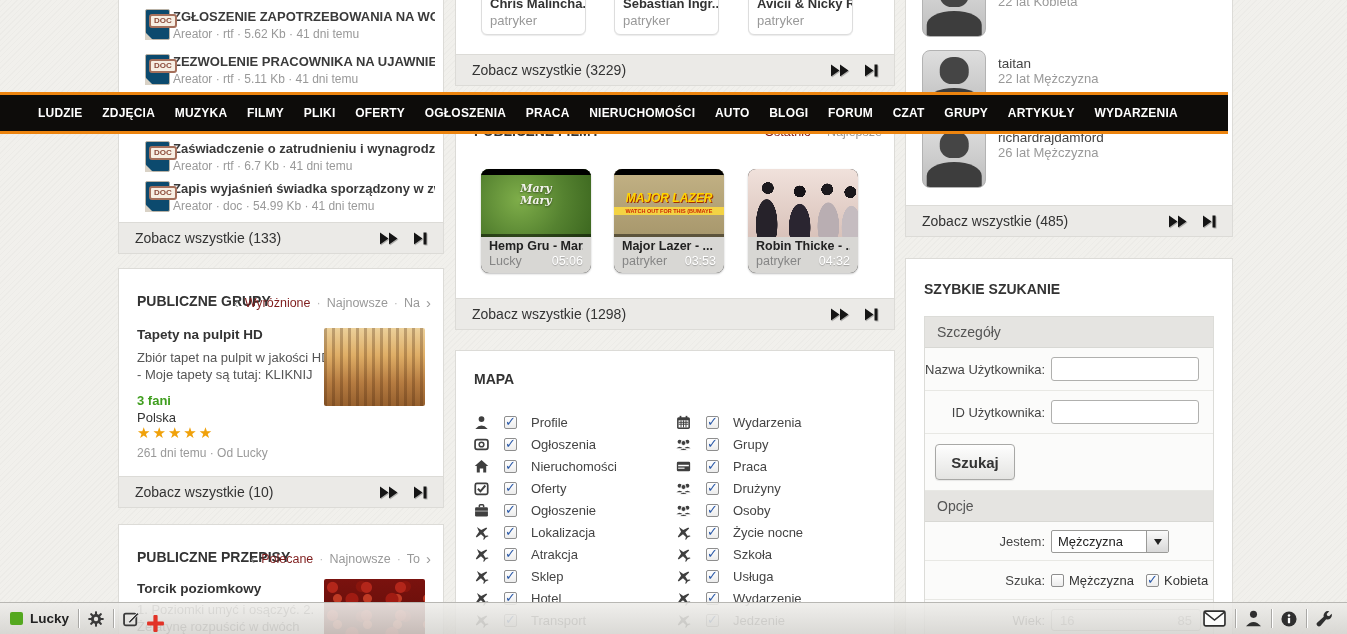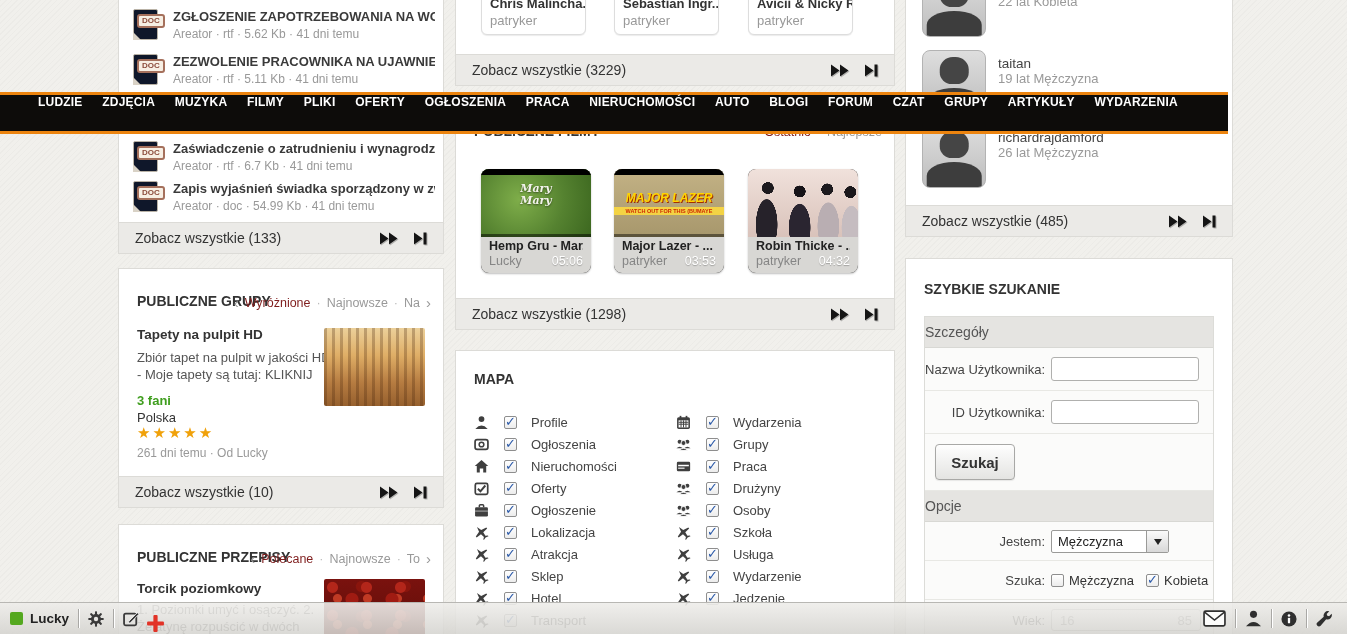--- a/index.html
+++ b/index.html
@@ -16,21 +16,21 @@
   .see-all svg{filter:drop-shadow(1px 1px 0 rgba(0,0,0,0.25));}
   .hdr-title{font-size:14px;font-weight:bold;color:#333;}
   .hdr-tabs{position:absolute;right:12px;display:flex;align-items:center;gap:6px;
     font-size:12.5px;color:#999;white-space:nowrap;}
   .hdr-tabs .angle{color:#999;font-size:15px;cursor:pointer;}
   .tab{cursor:pointer;}
   .tab:first-of-type{color:#7f1d1d;}
   .tab + .tab::before{content:"·";margin-right:6px;color:#bbb;}
   
   .doc-row{position:absolute;left:14px;right:8px;height:40px;cursor:pointer;}
-  .doc-ico{position:absolute;left:0;top:0;width:25px;height:31px;background:#0f172a;
+  .doc-ico{position:absolute;left:12px;top:0;width:25px;height:31px;background:#0c4a6e;
     border:1px solid #b9b2a6;border-radius:2px;box-sizing:border-box;}
   .doc-ico::before{content:"";position:absolute;left:-1px;bottom:-1px;
     border-style:solid;border-width:8px 0 0 8px;border-color:transparent transparent transparent #d9d2c6;}
   .doc-badge{position:absolute;left:3px;top:4px;padding:1px 3px;background:#f7efe4;
     border:2px solid #a5705c;border-radius:3px;color:#8b4a3a;font-size:8px;font-weight:bold;line-height:8px;}
   .doc-title{margin-left:40px;font-size:13px;font-weight:bold;color:#3a3a3a;
     white-space:nowrap;overflow:hidden;}
   .doc-meta{margin-left:40px;margin-top:3px;font-size:12px;color:#999;white-space:nowrap;overflow:hidden;}
   
   .abs{position:absolute;}
@@ -108,21 +108,21 @@
   .avatar::before{content:"";position:absolute;left:50%;top:9%;width:46%;height:44%;
     transform:translateX(-50%);background:#454545;border-radius:46% 46% 42% 42%;}
   .avatar::after{content:"";position:absolute;left:50%;bottom:-4%;width:88%;height:44%;
     transform:translateX(-50%);background:#3d3d3d;border-radius:50% 50% 0 0;}
   .u-name{position:absolute;left:76px;font-size:13.5px;color:#444;}
   .u-info{position:absolute;left:76px;font-size:13px;color:#999;}
   
   .sp-box{position:absolute;left:18px;top:57px;width:290px;border:1px solid #dcdcd8;
     background:#fbfbfa;box-sizing:border-box;}
   .sec-bar{height:30px;background:#e5e4e1;border-bottom:1px solid #d8d8d4;display:flex;
-    align-items:center;padding-left:0;font-size:14px;color:#555;}
+    align-items:center;padding-left:12px;font-size:14px;color:#555;}
   .form-row{height:42px;display:flex;align-items:center;border-bottom:1px solid #e8e8e4;}
   .form-row label{width:120px;text-align:right;font-size:13px;color:#444;margin-right:6px;flex:0 0 120px;}
   .txt-input{width:136px;height:22px;border:1px solid #b0b0ae;border-radius:3px;
     background:#fff;font-size:13px;padding:0 5px;outline:none;}
   .btn-row{height:56px;display:flex;align-items:center;border-bottom:1px solid #e8e8e4;}
   .btn{margin-left:10px;width:80px;height:36px;border:1px solid #a8a8a6;border-radius:4px;
     background:linear-gradient(#fefefe,#e4e4e2);font-size:15px;font-weight:bold;color:#333;
     cursor:pointer;box-shadow:0 1px 1px rgba(0,0,0,0.08);}
   .sel{width:118px;height:23px;border:1px solid #9a9a98;border-radius:2px;background:#fff;
     position:relative;display:flex;align-items:center;font-size:13px;color:#222;
@@ -131,21 +131,21 @@
     background:linear-gradient(#fafafa,#d8d8d8);border-left:1px solid #9a9a98;
     display:flex;align-items:center;justify-content:center;}
   .sel-arrow::after{content:"";border:4px solid transparent;border-top:6px solid #222;margin-top:5px;}
   .seek-opt{display:flex;align-items:center;gap:5px;font-size:13px;color:#333;}
   .age-box{width:150px;height:22px;border:1px solid #b0b0ae;border-radius:3px;background:#fff;
     display:flex;justify-content:space-between;align-items:center;padding:0 8px;
     font-size:13px;color:#888;box-sizing:border-box;}
   
   .navbar{position:absolute;left:0;top:92px;width:1140px;height:36px;background:#0d0c0a;
     border-top:3px solid #ec840f;border-bottom:3px solid #ec840f;display:flex;
-    align-items:flex-start;justify-content:space-between;padding:0 50px 0 38px;
+    align-items:center;justify-content:space-between;padding:0 50px 0 38px;
     box-sizing:content-box;z-index:50;}
   .nav-item{font-size:12px;font-weight:bold;color:#fff;letter-spacing:0.2px;
     cursor:pointer;white-space:nowrap;}
   
   .footer{position:absolute;left:0;top:602px;width:1347px;height:32px;z-index:60;
     background:linear-gradient(rgba(238,237,234,0.9),rgba(213,212,208,0.88));
     border-top:1px solid #b8b7b3;display:flex;align-items:center;box-sizing:border-box;}
   .f-left{display:flex;align-items:center;padding-left:10px;}
   .f-right{margin-left:auto;display:flex;align-items:center;padding-right:14px;}
   .f-div{width:1px;height:19px;background:#a9a8a5;box-shadow:1px 0 0 #fff;margin:0 9px;}
@@ -527,20 +527,29 @@
     <span class="cb checked"></span>
     <span class="mapa-label">Osoby</span>
   </div>
         <div class="mapa-row">
     <span class="ico">
             <svg viewBox="0 0 14 14" width="15" height="15">
               <path d="M7 0.4 L8.3 5 L13.4 6.4 L13.4 7.6 L8.4 7.9 L7.9 11.6 L9.8 13 L9.8 13.8 L7 13 L4.2 13.8 L4.2 13 L6.1 11.6 L5.6 7.9 L0.6 7.6 L0.6 6.4 L5.7 5 Z" fill="#3f3f3f" transform="rotate(-40 7 7)"></path>
             </svg>
           </span>
     <span class="cb checked"></span>
+    <span class="mapa-label">Życie nocne</span>
+  </div>
+        <div class="mapa-row">
+    <span class="ico">
+            <svg viewBox="0 0 14 14" width="15" height="15">
+              <path d="M7 0.4 L8.3 5 L13.4 6.4 L13.4 7.6 L8.4 7.9 L7.9 11.6 L9.8 13 L9.8 13.8 L7 13 L4.2 13.8 L4.2 13 L6.1 11.6 L5.6 7.9 L0.6 7.6 L0.6 6.4 L5.7 5 Z" fill="#3f3f3f" transform="rotate(-40 7 7)"></path>
+            </svg>
+          </span>
+    <span class="cb checked"></span>
     <span class="mapa-label">Szkoła</span>
   </div>
         <div class="mapa-row">
     <span class="ico">
             <svg viewBox="0 0 14 14" width="15" height="15">
               <path d="M7 0.4 L8.3 5 L13.4 6.4 L13.4 7.6 L8.4 7.9 L7.9 11.6 L9.8 13 L9.8 13.8 L7 13 L4.2 13.8 L4.2 13 L6.1 11.6 L5.6 7.9 L0.6 7.6 L0.6 6.4 L5.7 5 Z" fill="#3f3f3f" transform="rotate(-40 7 7)"></path>
             </svg>
           </span>
     <span class="cb checked"></span>
     <span class="mapa-label">Usługa</span>
@@ -569,21 +578,21 @@
   <div class="panel" style="left:905px;top:-40px;width:328px;height:277px;">
     <div>
         <div class="user-row" style="top: 12px;">
     <span class="avatar"></span>
     <span class="u-name" style="top:6px;"></span>
     <span class="u-info" style="top:21px;">22 lat Kobieta</span>
   </div>
         <div class="user-row" style="top: 89px;">
     <span class="avatar"></span>
     <span class="u-name" style="top:6px;">taitan</span>
-    <span class="u-info" style="top:21px;">19 lat Mężczyzna</span>
+    <span class="u-info" style="top:21px;">22 lat Mężczyzna</span>
   </div>
         <div class="user-row" style="top: 163px;">
     <span class="avatar"></span>
     <span class="u-name" style="top:6px;">richardrajdamford</span>
     <span class="u-info" style="top:21px;">26 lat Mężczyzna</span>
   </div>
       </div>
     <div class="see-all">
       <span>Zobacz wszystkie (485)</span>
       <span class="arrows">

